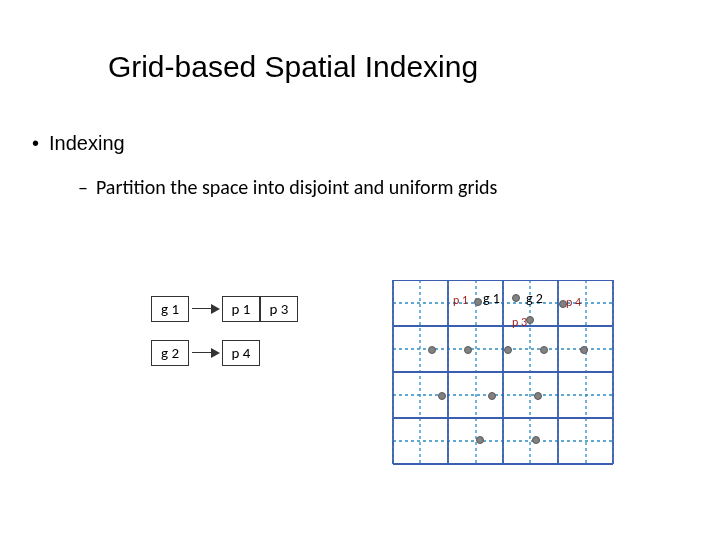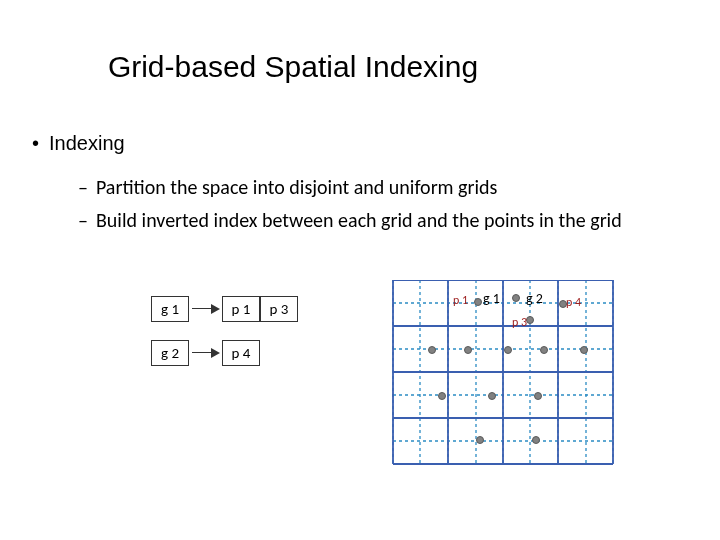--- a/index.html
+++ b/index.html
@@ -113,23 +113,20 @@
 
 <div class="title">Grid-based Spatial Indexing</div>
 
 <div class="bullet-lvl1">
   <span class="dot">•</span><span>Indexing</span>
 </div>
 
 <div class="sub-bullets">
   <div class="row">
     <span class="dash">–</span><span>Partition the space into disjoint and uniform grids</span>
-  </div>
-  <div class="row">
-    <span class="dash">–</span><span>Build inverted index between each grid and the points in the grid</span>
   </div>
 </div>
 
 <div class="idx-box" style="left:151px; top:296px; width:38px; height:26px;">g 1</div>
 <div class="arrow" style="left:192px; top:303px;"></div>
 <div class="idx-box" style="left:222px; top:296px; width:38px; height:26px;">p 1</div>
 <div class="idx-box" style="left:260px; top:296px; width:38px; height:26px;">p 3</div>
 
 <div class="idx-box" style="left:151px; top:340px; width:38px; height:26px;">g 2</div>
 <div class="arrow" style="left:192px; top:347px;"></div>

